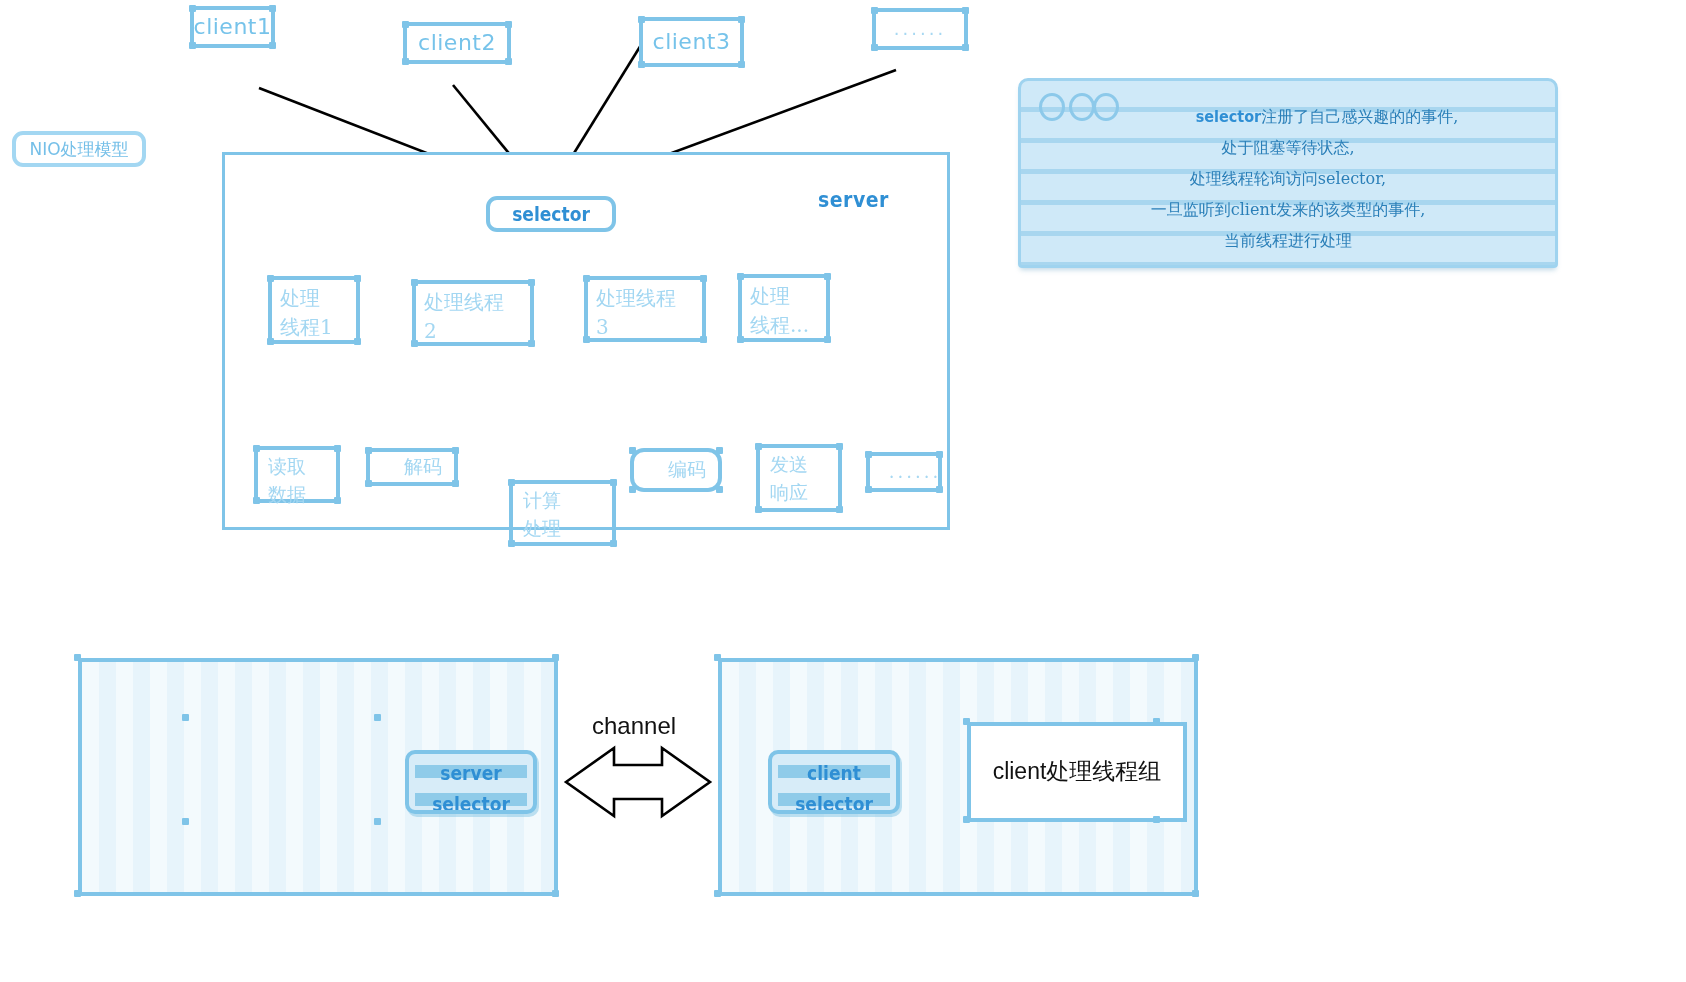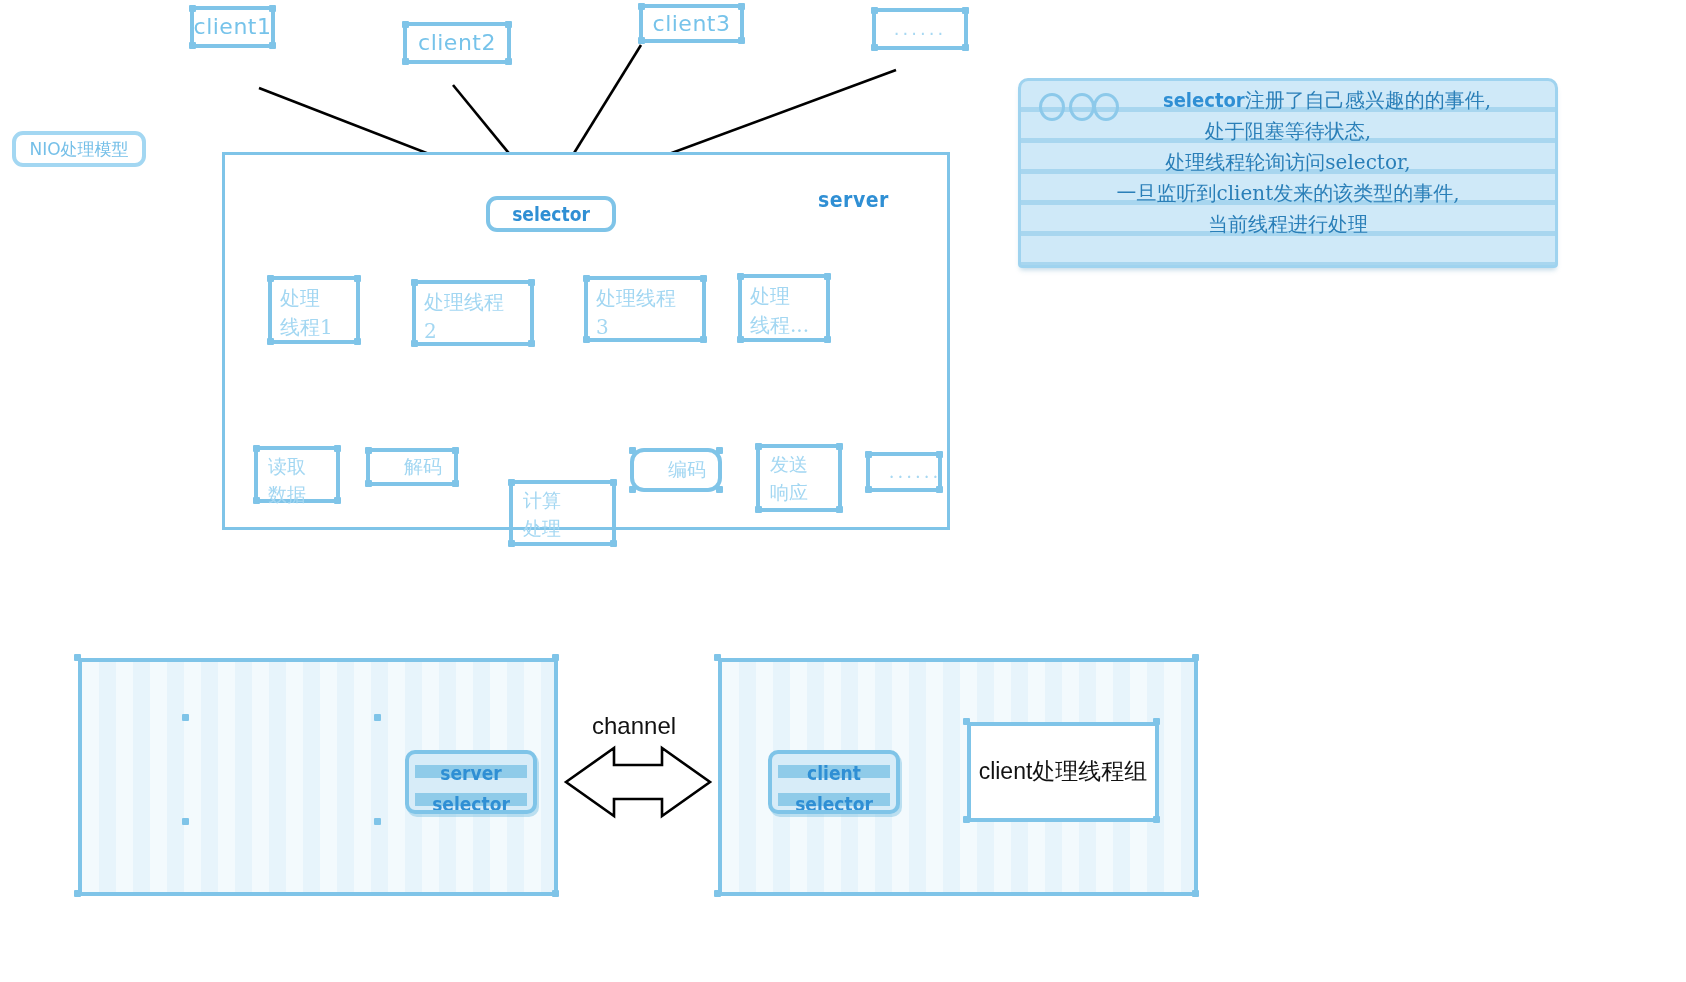--- a/index.html
+++ b/index.html
@@ -90,25 +90,25 @@
       repeating-linear-gradient(
         to bottom,
         #cfe9f8 0px,#cfe9f8 26px,
         #a8d6ef 26px,#a8d6ef 31px
       );
     box-shadow:0 4px 5px -2px rgba(120,170,200,.45);
     overflow:hidden;
   }
   #note-text{
     position:relative;z-index:2;
-    padding:4px 16px 0 16px;
+    padding:20px 16px 0 16px;
     text-align:center;
     color:#2a7fb8;
     font-family:"DejaVu Serif",serif;
-    font-size:20px;line-height:31px;
+    font-size:16px;line-height:31px;
     white-space:pre-line;
   }
   .ring{
     position:absolute;z-index:3;width:20px;height:22px;
     border:3px solid #8cc9ea;border-radius:50%;background:transparent;
   }
 
   
   .big-container{
     position:absolute;box-sizing:border-box;
@@ -173,21 +173,21 @@
   <div class="sbox nubs client-box" style="left:190px;top:6px;width:85px;height:42px;">
     <span>client1</span>
     <i class="nub tr"></i><i class="nub bl"></i>
   </div>
 
   <div class="sbox nubs client-box" style="left:403px;top:22px;width:108px;height:42px;">
     <span>client2</span>
     <i class="nub tr"></i><i class="nub bl"></i>
   </div>
 
-  <div class="sbox nubs client-box" style="left:639px;top:4px;width:105px;height:39px;text-align:right;">
+  <div class="sbox nubs client-box" style="left:639px;top:17px;width:105px;height:50px;text-align:right;">
     <span>client3</span>
     <i class="nub tr"></i><i class="nub bl"></i>
   </div>
 
   <div class="sbox nubs client-box" style="left:872px;top:8px;width:96px;height:42px;">
     <span class="dots">......</span>
     <i class="nub tr"></i><i class="nub bl"></i>
   </div>
 
   <div id="nio-tag">
@@ -296,21 +296,21 @@
   <i class="nub" style="left:714px;top:890px;"></i>
   <i class="nub" style="left:1192px;top:890px;"></i>
 
   <div class="sel-card" style="left:768px;top:750px;width:132px;height:64px;">
     <div class="band" style="top:11px;"></div>
     <div class="band" style="top:39px;"></div>
     <div class="line" style="margin-top:8px;">client</div>
     <div class="line" style="margin-top:9px;">selector</div>
   </div>
 
-  <div class="group-box" style="left:967px;top:722px;width:192px;height:100px;">
+  <div class="group-box" style="left:967px;top:722px;width:220px;height:100px;">
     <span>client处理线程组</span>
   </div>
   <i class="nub" style="left:963px;top:718px;"></i>
   <i class="nub" style="left:1153px;top:718px;"></i>
   <i class="nub" style="left:963px;top:816px;"></i>
   <i class="nub" style="left:1153px;top:816px;"></i>
 
 </div>
 
 </body></html>

